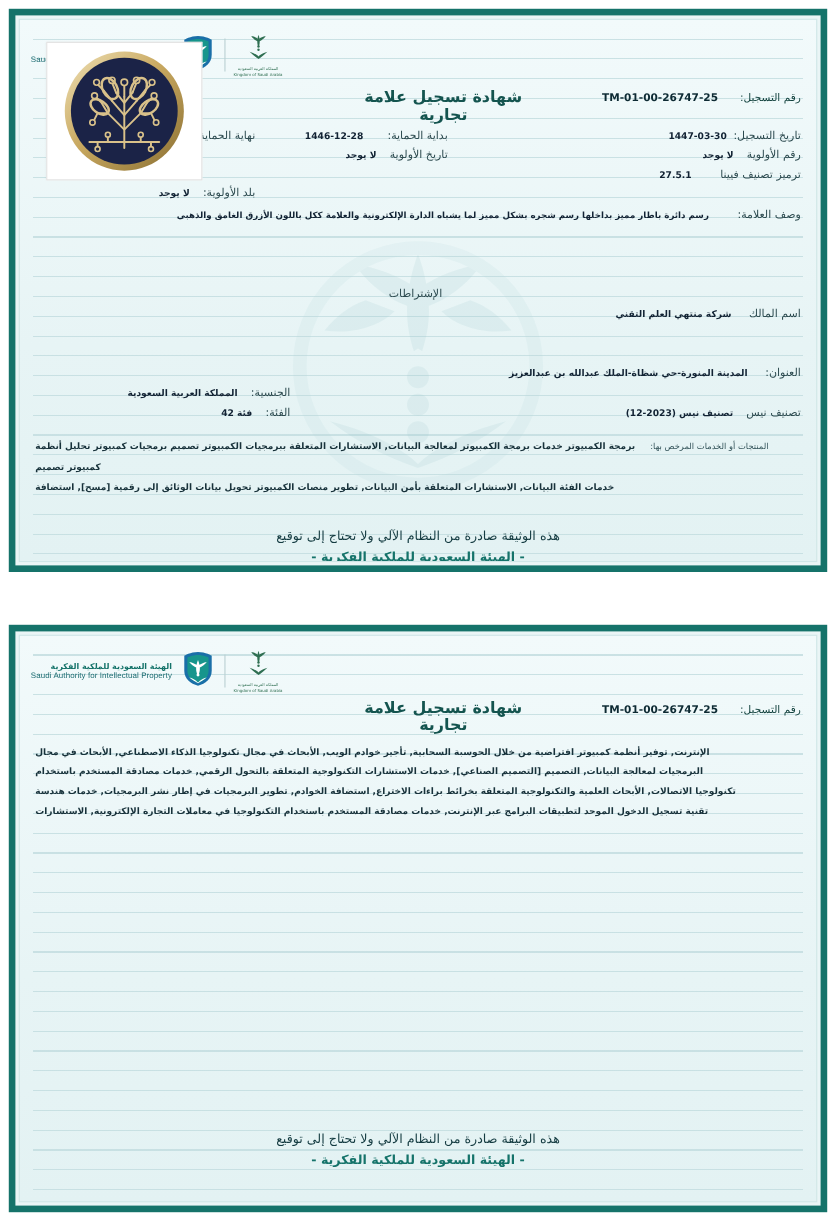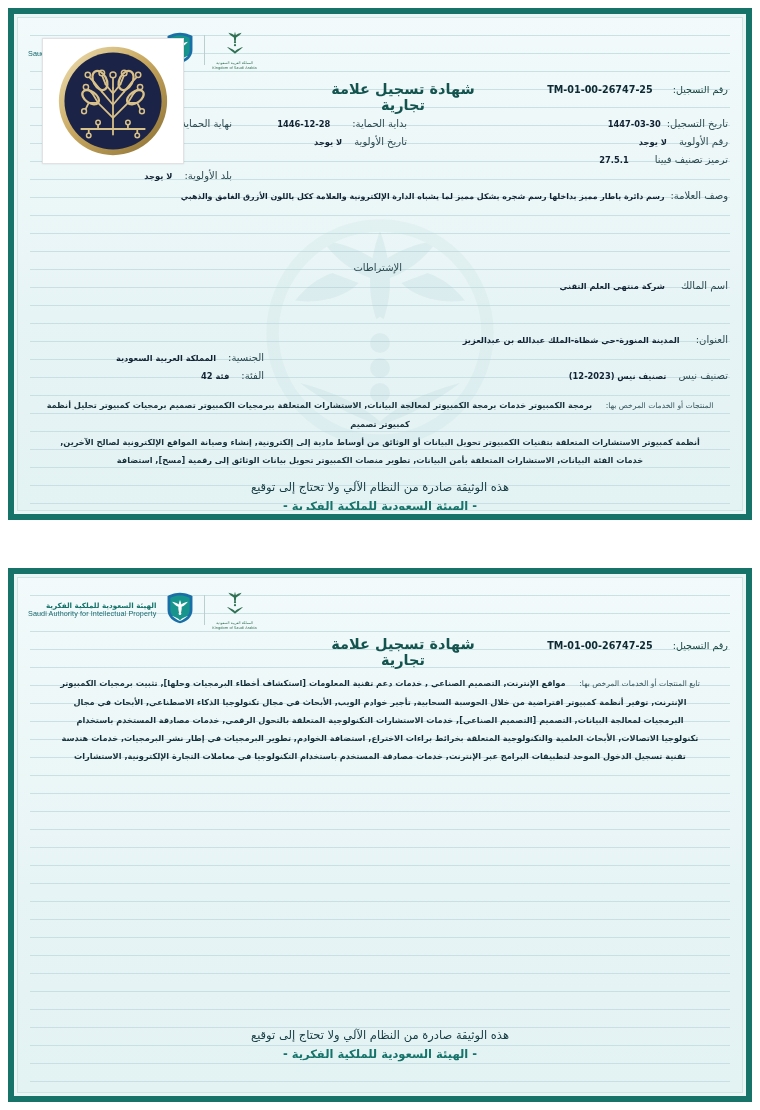--- a/index.html
+++ b/index.html
@@ -95,21 +95,21 @@
     position:absolute;
     background:#ffffff;
     border:1px solid #e2e2e2;
     box-shadow:0 0 2px rgba(0,0,0,.10);
     display:flex; align-items:center; justify-content:center;
   }
 
   
   .para{
     position:absolute;
-    text-align:center;
+    text-align:left;
     font-size:8.2px;
     color:#17313a;
     font-weight:bold;
     line-height:18px;
   }
   .para .plbl{ font-weight:normal; color:#34545a; font-size:7.6px; }
 
   
   .foot{
     position:absolute; width:100%; text-align:center; left:0;
@@ -264,21 +264,21 @@
           <ellipse cx="46" cy="38" rx="7" ry="11" transform="rotate(-28 46 38)"></ellipse>
           <ellipse cx="74" cy="38" rx="7" ry="11" transform="rotate(28 74 38)"></ellipse>
           <ellipse cx="36" cy="56" rx="6" ry="10" transform="rotate(-55 36 56)"></ellipse>
           <ellipse cx="84" cy="56" rx="6" ry="10" transform="rotate(55 84 56)"></ellipse>
         </g>
       </svg>
     </div>
 
     <div class="fld" style="top:172px; right:14px;">
       <span class="lbl">وصف العلامة:</span>
-      <span class="val" style="margin-right:0; font-size:7.9px;">رسم دائرة باطار مميز بداخلها رسم شجره بشكل مميز لما يشباه الدارة الإلكترونية والعلامة ككل باللون الأزرق الغامق والذهبي</span>
+      <span class="val" style="margin-right:20px; font-size:7.9px;">رسم دائرة باطار مميز بداخلها رسم شجره بشكل مميز لما يشباه الدارة الإلكترونية والعلامة ككل باللون الأزرق الغامق والذهبي</span>
     </div>
 
     <div class="fld" style="top:244px; right:340px;">
       <span class="lbl">الإشتراطات</span>
     </div>
 
     <div class="fld" style="top:262px; right:14px;">
       <span class="lbl">اسم المالك</span>
       <span class="val" style="margin-right:10px;">شركة منتهي العلم التقني</span>
     </div>
@@ -301,21 +301,20 @@
       <span class="lbl">الفئة:</span>
       <span class="val" style="margin-right:6px;">فئة 42</span>
     </div>
 
     <div class="para" style="top:378px; right:14px; left:14px;">
       <div>
         <span class="plbl">المنتجات أو الخدمات المرخص بها:</span>
         <span style="display:inline-block;width:8px"></span>
         <span>برمجة الكمبيوتر خدمات برمجة الكمبيوتر لمعالجة البيانات, الاستشارات المتعلقة ببرمجيات الكمبيوتر تصميم برمجيات كمبيوتر تحليل أنظمة كمبيوتر تصميم</span>
       </div>
-      <div>أنظمة كمبيوتر الاستشارات المتعلقة بتقنيات الكمبيوتر تحويل البيانات أو الوثائق من أوساط مادية إلى إلكترونية, إنشاء وصيانة المواقع الإلكترونية لصالح الآخرين,</div>
       <div>خدمات الفئة البيانات, الاستشارات المتعلقة بأمن البيانات, تطوير منصات الكمبيوتر تحويل بيانات الوثائق إلى رقمية [مسح], استضافة</div>
     </div>
 
     <div class="foot" style="top:460px;">
       <div class="l1">هذه الوثيقة صادرة من النظام الآلي ولا تحتاج إلى توقيع</div>
       <div class="l2">- الهيئة السعودية للملكية الفكرية -</div>
     </div>
 
   </div>
 </div>
@@ -363,25 +362,20 @@
     </div>
 
     <div class="cert-title" style="top:58px; left:305px; width:160px; text-align:center;">شهادة تسجيل علامة تجارية</div>
 
     <div class="fld big" style="top:62px; right:14px;">
       <span class="lbl">رقم التسجيل:</span>
       <span class="val" style="margin-right:14px;">TM-01-00-26747-25</span>
     </div>
 
     <div class="para" style="top:96px; right:14px; left:14px;">
-      <div>
-        <span class="plbl">تابع المنتجات أو الخدمات المرخص بها:</span>
-        <span style="display:inline-block;width:8px"></span>
-        <span>مواقع الإنترنت, التصميم الصناعي , خدمات دعم تقنية المعلومات [استكشاف أخطاء البرمجيات وحلها], تثبيت برمجيات الكمبيوتر</span>
-      </div>
       <div>الإنترنت, توفير أنظمة كمبيوتر افتراضية من خلال الحوسبة السحابية, تأجير خوادم الويب, الأبحاث في مجال تكنولوجيا الذكاء الاصطناعي, الأبحاث في مجال</div>
       <div>البرمجيات لمعالجة البيانات, التصميم [التصميم الصناعي], خدمات الاستشارات التكنولوجية المتعلقة بالتحول الرقمي, خدمات مصادقة المستخدم باستخدام</div>
       <div>تكنولوجيا الاتصالات, الأبحاث العلمية والتكنولوجية المتعلقة بخرائط براءات الاختراع, استضافة الخوادم, تطوير البرمجيات في إطار نشر البرمجيات, خدمات هندسة</div>
       <div>تقنية تسجيل الدخول الموحد لتطبيقات البرامج عبر الإنترنت, خدمات مصادقة المستخدم باستخدام التكنولوجيا في معاملات التجارة الإلكترونية, الاستشارات</div>
     </div>
 
     <div class="foot" style="top:448px;">
       <div class="l1">هذه الوثيقة صادرة من النظام الآلي ولا تحتاج إلى توقيع</div>
       <div class="l2">- الهيئة السعودية للملكية الفكرية -</div>
     </div>

